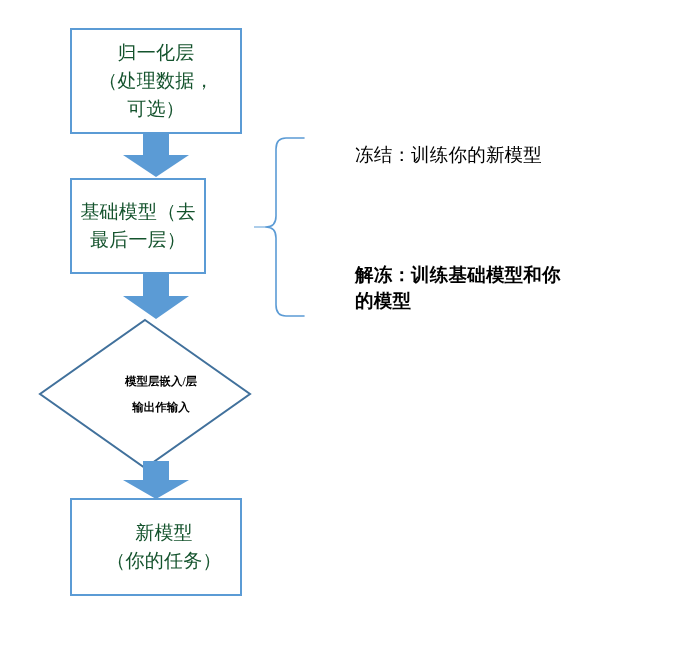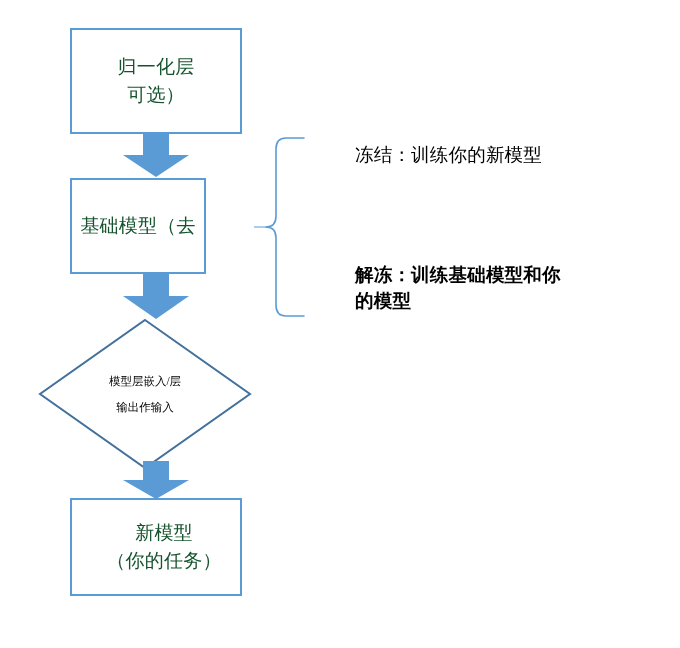--- a/index.html
+++ b/index.html
@@ -59,30 +59,31 @@
     height: 152px;
   }
   #decision-diamond svg {
     position: absolute;
     left: 0;
     top: 0;
     display: block;
   }
   #decision-diamond .diamond-text {
     position: absolute;
-    left: 0;
+    left: 16px;
     top: 0;
     width: 214px;
     height: 152px;
     display: flex;
     flex-direction: column;
     align-items: center;
     justify-content: center;
     text-align: center;
     pointer-events: none;
+    font-weight: bold;
   }
   #decision-diamond .diamond-text .line {
     display: block;
     white-space: nowrap;
     font-size: 11.5px;
     line-height: 1.05;
     color: #000000;
   }
   #decision-diamond .diamond-text .line + .line {
     margin-top: 14px;
@@ -119,31 +120,33 @@
   #annotation-unfrozen { left: 355px; top: 262px; width: 262px; font-weight: bold; }
   .annotation .line { display: block; white-space: nowrap; }
 </style>
 </head>
 <body>
 
 <div id="canvas">
 
   <div class="node-box" id="box-normalization">
     <span class="line">归一化层</span>
+    <span class="line">（处理数据，</span>
     <span class="line">可选）</span>
   </div>
 
   <div class="block-arrow" id="arrow-1">
     <svg width="68" height="45" viewBox="0 0 68 45">
       <polygon points="21,0 47,0 47,22 67,22 34,44 1,22 21,22" fill="#5B9BD5"></polygon>
     </svg>
   </div>
 
   <div class="node-box" id="box-base-model">
     <span class="line">基础模型（去</span>
+    <span class="line">最后一层）</span>
   </div>
 
   <div class="block-arrow" id="arrow-2">
     <svg width="68" height="48" viewBox="0 0 68 48">
       <polygon points="21,0 47,0 47,24 67,24 34,47 1,24 21,24" fill="#5B9BD5"></polygon>
     </svg>
   </div>
 
   <div id="decision-diamond">
     <svg width="214" height="152" viewBox="0 0 214 152">

